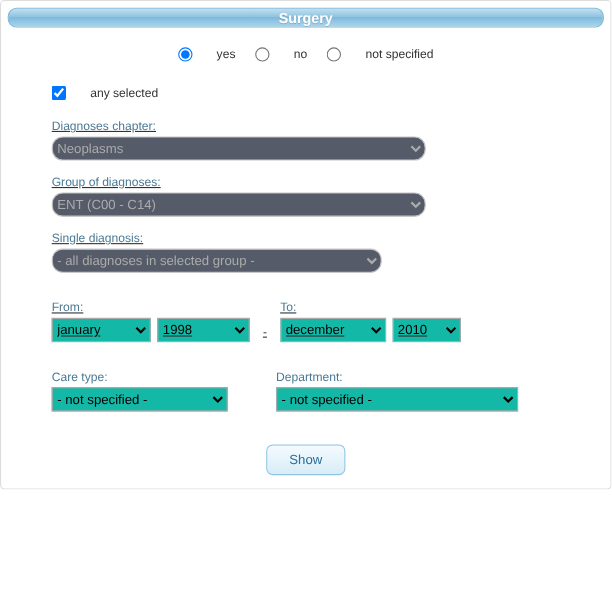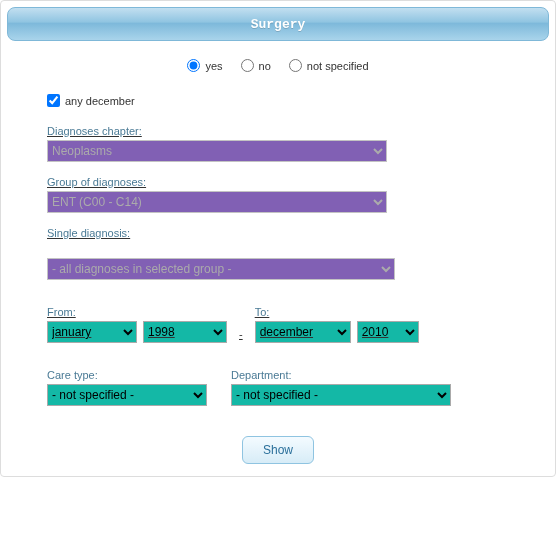--- a/index.html
+++ b/index.html
@@ -14,64 +14,64 @@
     width: 556px;
     border: 1px solid #ddd;
     border-radius: 4px;
     padding: 6px;
     background: #fff;
   }
   .header {
     background: linear-gradient(to bottom, #c2dff0 0%, #8fc4e1 45%, #7cb8da 46%, #a9d4eb 100%);
     border: 1px solid #7fb8d8;
     border-radius: 8px;
-    height: 34px;
+    height: 18px;
     display: flex;
     align-items: center;
     justify-content: center;
     color: #fff;
     font-weight: bold;
     font-size: 13px;
     text-shadow: 0 1px 0 rgba(0,0,0,0.15);
     margin-bottom: 18px;
-    font-family: Liberation Mono, monospace;
   }
   .radio-row {
     display: flex;
     justify-content: center;
     gap: 18px;
     margin-bottom: 22px;
   }
   .radio-row label, .check-row label {
     display: flex;
     align-items: center;
-    gap: 5px;
+    gap: 22px;
   }
   .content {
     padding: 0 40px 10px 40px;
   }
   .check-row { margin-bottom: 18px; }
   .field { margin-bottom: 14px; text-decoration: underline; }
   .field-label { color: #4a7a95; margin-bottom: 3px; }
   select {
     font-family: inherit;
     font-size: 12px;
     height: 22px;
     border: 1px solid #aaa;
     background: #14b8a6;
   }
   select.dis {
     width: 340px;
-    background: #4c1d95;
+    background: #0f172a;
     color: #888;
+    border-radius: 10px;
   }
   .row { display: flex; align-items: flex-end; gap: 6px; }
   .col { display: flex; flex-direction: column; }
   .dash { padding: 0 6px 3px 6px; }
-  .bottom-row { display: flex; gap: 24px; }
+  .bottom-row { display: flex; gap: 44px; }
   .btn-row { display: flex; justify-content: center; margin-top: 20px; margin-bottom: 6px; }
   .btn {
     background: linear-gradient(to bottom, #f4fbff 0%, #d7ecf7 100%);
     border: 1px solid #8fc4e1;
     border-radius: 6px;
     padding: 6px 20px;
     color: #2a6f9a;
     font-weight: normal;
     font-size: 12px;
     cursor: pointer;
@@ -99,41 +99,41 @@
       <input type="radio" name="surg" style="">
       <span>not specified</span>
     </label>
   </div>
 
   <div class="content">
 
     <div class="check-row">
       <label>
         <input type="checkbox" checked="" style="">
-        <span>any december</span>
+        <span>any selected</span>
       </label>
     </div>
 
     <div class="field">
       <div class="field-label">Diagnoses chapter:</div>
       <select class="dis" disabled="">
         <option>Neoplasms</option>
       </select>
     </div>
 
     <div class="field">
       <div class="field-label">Group of diagnoses:</div>
       <select class="dis" disabled="">
         <option>ENT (C00 - C14)</option>
       </select>
     </div>
 
     <div class="field" style="margin-bottom:26px;">
       <div class="field-label">Single diagnosis:</div>
-      <select class="dis" style="width:348px;margin-top:16px;" disabled="">
+      <select class="dis" style="width:300px;" disabled="">
         <option>- all diagnoses in selected group -</option>
       </select>
     </div>
 
     <div class="field row" style="margin-bottom:26px;">
       <div class="col">
         <div class="field-label">From:</div>
         <div class="row">
           <select style="width:90px;">
             <option>january</option>

